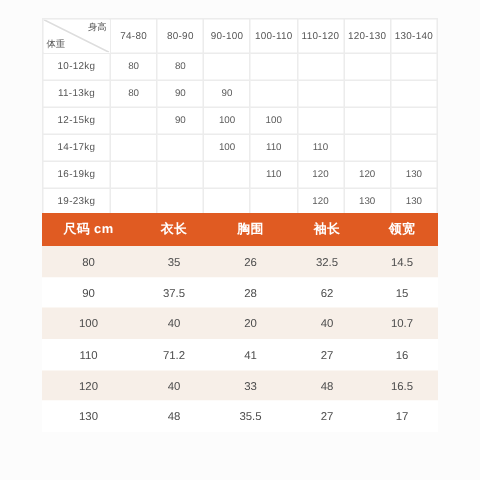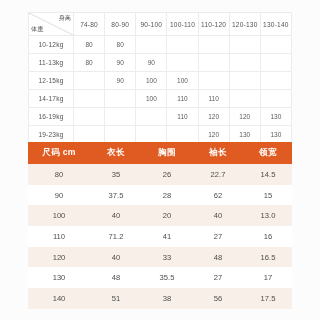--- a/index.html
+++ b/index.html
@@ -237,36 +237,36 @@
           <th>胸围</th>
           <th>袖长</th>
           <th>领宽</th>
         </tr>
       </thead>
       <tbody>
           <tr class="alt">
             <td>80</td>
             <td>35</td>
             <td>26</td>
-            <td>22.7</td>
+            <td>32.5</td>
             <td>14.5</td>
           </tr>
           <tr>
             <td>90</td>
             <td>37.5</td>
             <td>28</td>
             <td>62</td>
             <td>15</td>
           </tr>
           <tr class="alt">
             <td>100</td>
             <td>40</td>
             <td>20</td>
             <td>40</td>
-            <td>13.0</td>
+            <td>10.7</td>
           </tr>
           <tr>
             <td>110</td>
             <td>71.2</td>
             <td>41</td>
             <td>27</td>
             <td>16</td>
           </tr>
           <tr class="alt">
             <td>120</td>
@@ -275,24 +275,17 @@
             <td>48</td>
             <td>16.5</td>
           </tr>
           <tr>
             <td>130</td>
             <td>48</td>
             <td>35.5</td>
             <td>27</td>
             <td>17</td>
           </tr>
-          <tr class="alt">
-            <td>140</td>
-            <td>51</td>
-            <td>38</td>
-            <td>56</td>
-            <td>17.5</td>
-          </tr>
         </tbody>
     </table>
   </div>
 
 </div>
 
 </body></html>

